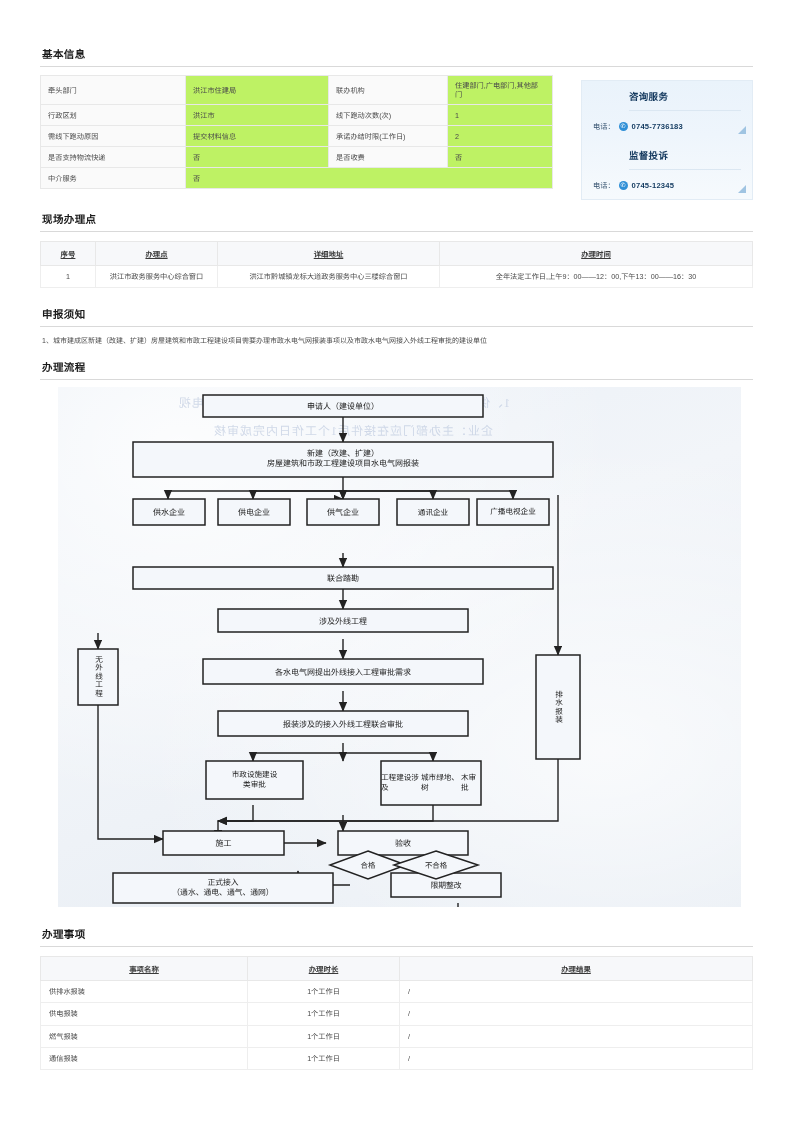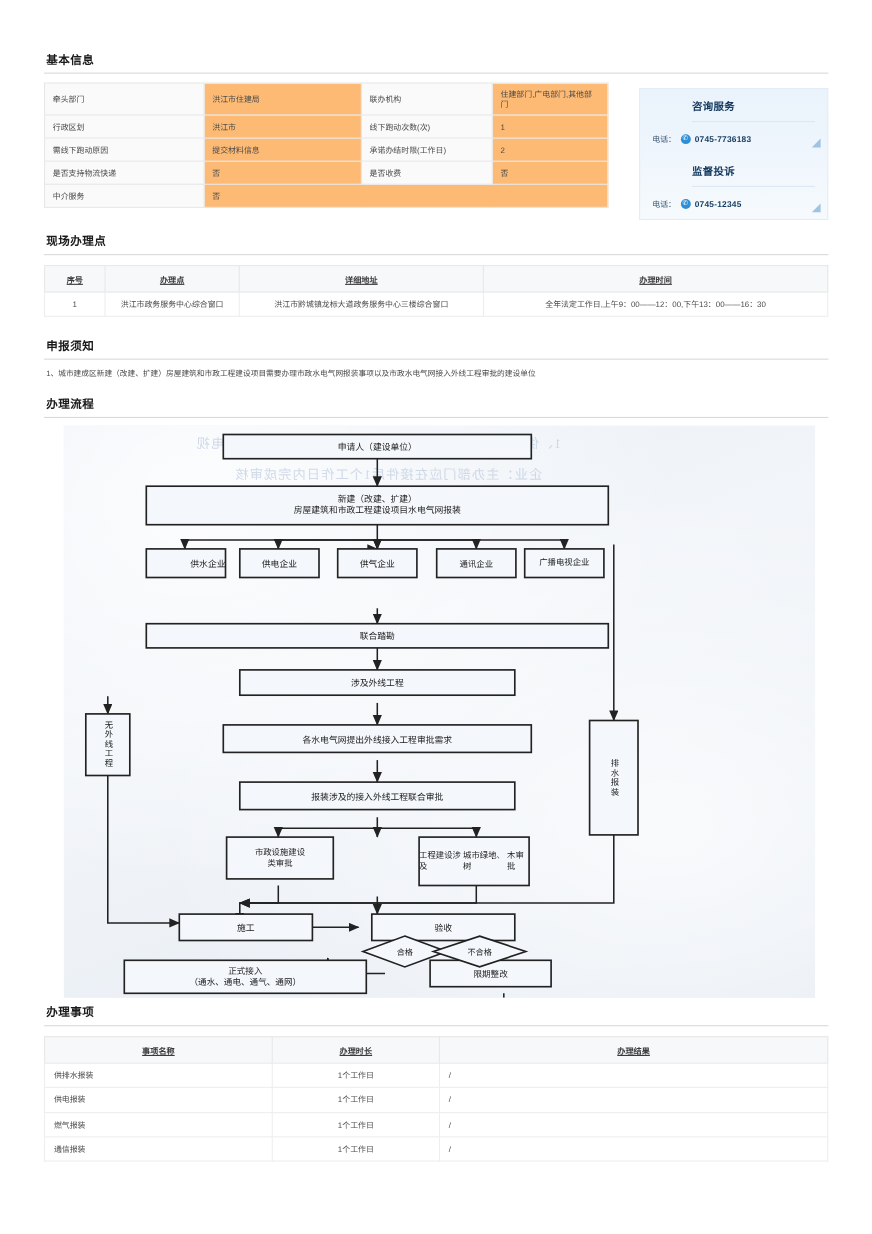--- a/index.html
+++ b/index.html
@@ -26,21 +26,21 @@
   table{border-collapse:collapse;font-size:7.2px;color:#444;}
   .info-table{width:513px;table-layout:fixed;margin-top:8px;}
   .info-table td{
     border:1px solid #e8e8e8;
     padding:5px 7px;
     height:10px;
     vertical-align:middle;
     line-height:1.25;
   }
   .info-table td.lbl{background:#fafafa;color:#4a4a4a;}
-  .info-table td.val{background:#fdba74;color:#4a4a4a;}
+  .info-table td.val{background:#bef264;color:#4a4a4a;}
 
   
   .side{
     position:absolute;right:40px;top:80px;width:170px;
     background:linear-gradient(180deg,#eaf3fb 0%, #eef5fc 45%, #f6fafd 100%);
     border:1px solid #e2ecf5;
   }
   .side-block{position:relative;padding:8px 11px 2px 11px;margin-left:36px;}
   .side-title{font-size:9.5px;font-weight:bold;color:#14395e;letter-spacing:.3px;}
   .side-sep{height:1px;background:#dbe7f2;margin:7px 0 0 0;}
@@ -272,21 +272,21 @@
         </g>
       </svg>
 
       <div style="position:absolute;left:145px;top:8px;width:280px;height:22px;display:flex;align-items:center;justify-content:center;font-size:8px;color:#1b1b1b;">申请人（建设单位）</div>
 
       <div style="position:absolute;left:75px;top:55px;width:420px;height:35px;display:flex;flex-direction:column;align-items:center;justify-content:center;font-size:8px;color:#1b1b1b;line-height:1.35;">
         <span>新建（改建、扩建）</span>
         <span>房屋建筑和市政工程建设项目水电气网报装</span>
       </div>
 
-      <div style="position:absolute;left:75px;top:112px;width:72px;height:26px;display:flex;align-items:center;justify-content:center;font-size:8px;color:#1b1b1b;padding-left:20px;">供水企业</div>
+      <div style="position:absolute;left:75px;top:112px;width:72px;height:26px;display:flex;align-items:center;justify-content:center;font-size:8px;color:#1b1b1b;">供水企业</div>
       <div style="position:absolute;left:160px;top:112px;width:72px;height:26px;display:flex;align-items:center;justify-content:center;font-size:8px;color:#1b1b1b;">供电企业</div>
       <div style="position:absolute;left:249px;top:112px;width:72px;height:26px;display:flex;align-items:center;justify-content:center;font-size:8px;color:#1b1b1b;">供气企业</div>
       <div style="position:absolute;left:339px;top:112px;width:72px;height:26px;display:flex;align-items:center;justify-content:center;font-size:7.6px;color:#1b1b1b;">通讯企业</div>
       <div style="position:absolute;left:419px;top:112px;width:72px;height:26px;display:flex;align-items:center;justify-content:center;text-align:center;font-size:7.6px;color:#1b1b1b;line-height:1.2;">广播电视企业</div>
 
       <div style="position:absolute;left:75px;top:180px;width:420px;height:22px;display:flex;align-items:center;justify-content:center;font-size:8px;color:#1b1b1b;">联合踏勘</div>
       <div style="position:absolute;left:160px;top:222px;width:250px;height:23px;display:flex;align-items:center;justify-content:center;font-size:8px;color:#1b1b1b;">涉及外线工程</div>
       <div style="position:absolute;left:145px;top:272px;width:280px;height:25px;display:flex;align-items:center;justify-content:center;font-size:8px;color:#1b1b1b;border-radius:10px;">各水电气网提出外线接入工程审批需求</div>
       <div style="position:absolute;left:160px;top:324px;width:250px;height:25px;display:flex;align-items:center;justify-content:center;font-size:8px;color:#1b1b1b;">报装涉及的接入外线工程联合审批</div>
 
@@ -311,21 +311,21 @@
 
       <div style="position:absolute;left:55px;top:486px;width:220px;height:30px;display:flex;flex-direction:column;align-items:center;justify-content:center;font-size:7.8px;color:#1b1b1b;line-height:1.3;">
         <span>正式接入</span>
         <span>（通水、通电、通气、通网）</span>
       </div>
       <div style="position:absolute;left:333px;top:486px;width:110px;height:24px;display:flex;align-items:center;justify-content:center;font-size:7.8px;color:#1b1b1b;">限期整改</div>
 
     </div>
   </div>
 
-  <div class="section" style="margin-top:1px;">
+  <div class="section" style="margin-top:15px;">
     <div class="sec-head">办理事项</div>
     <div class="sec-rule"></div>
     <table class="grid">
       <thead>
         <tr>
           <th style="width:190px">事项名称</th>
           <th style="width:135px">办理时长</th>
           <th>办理结果</th>
         </tr>
       </thead>

